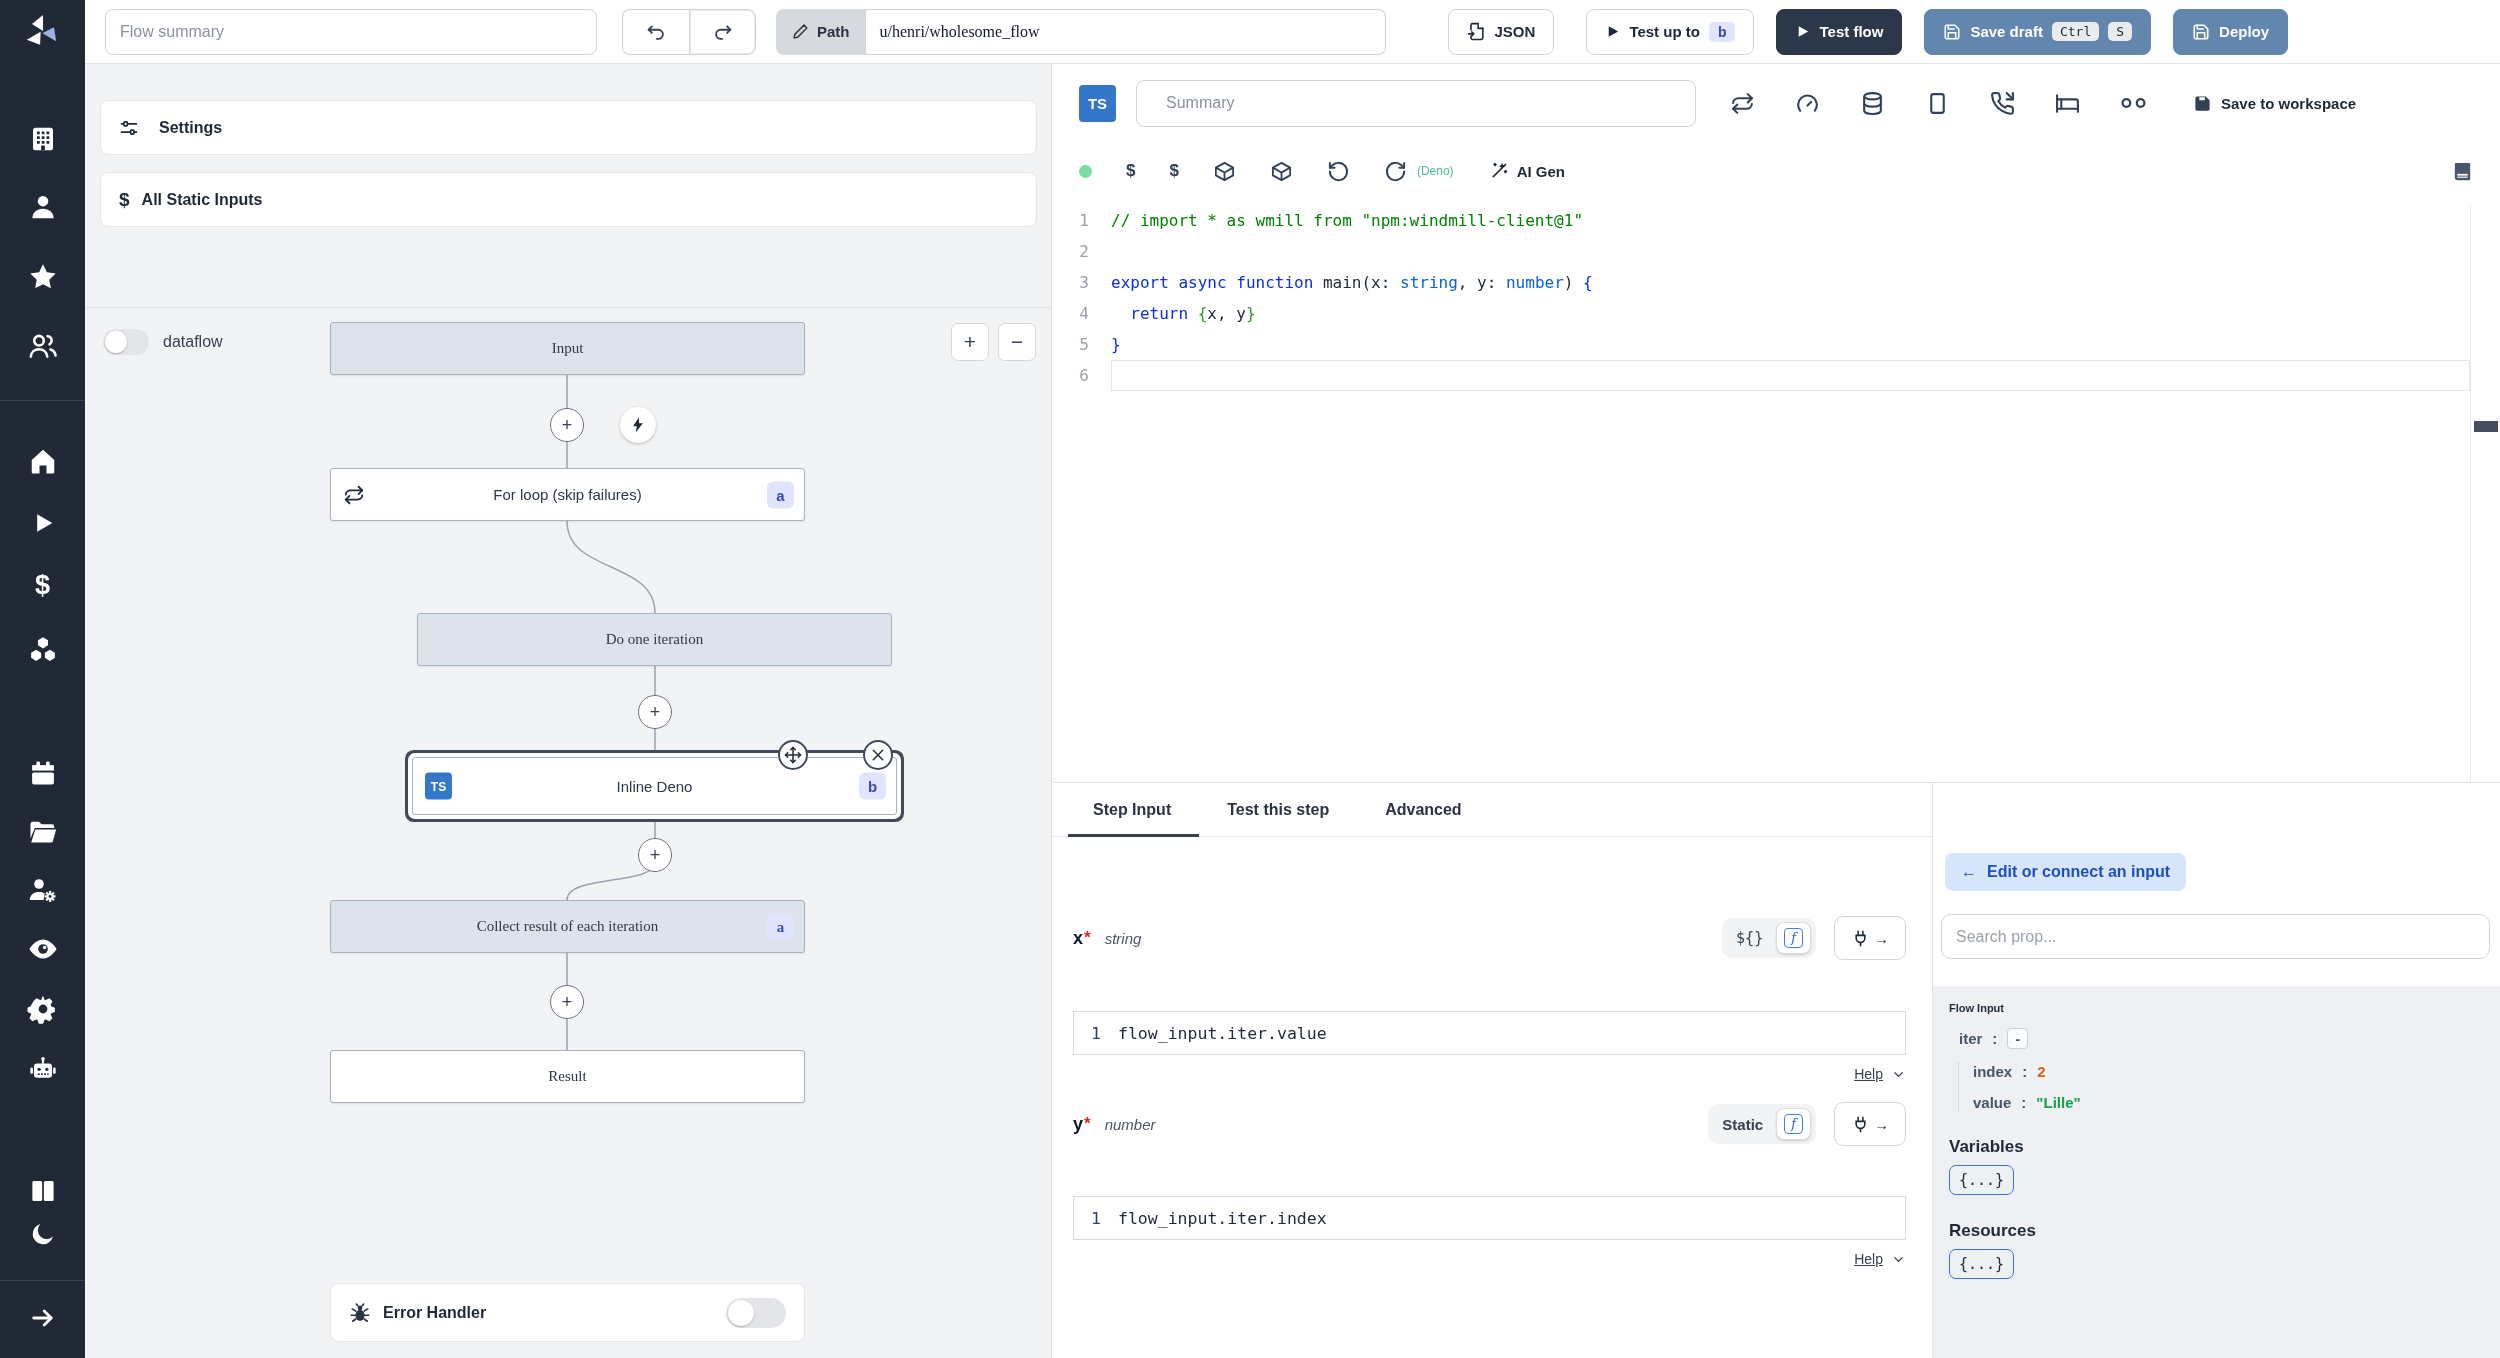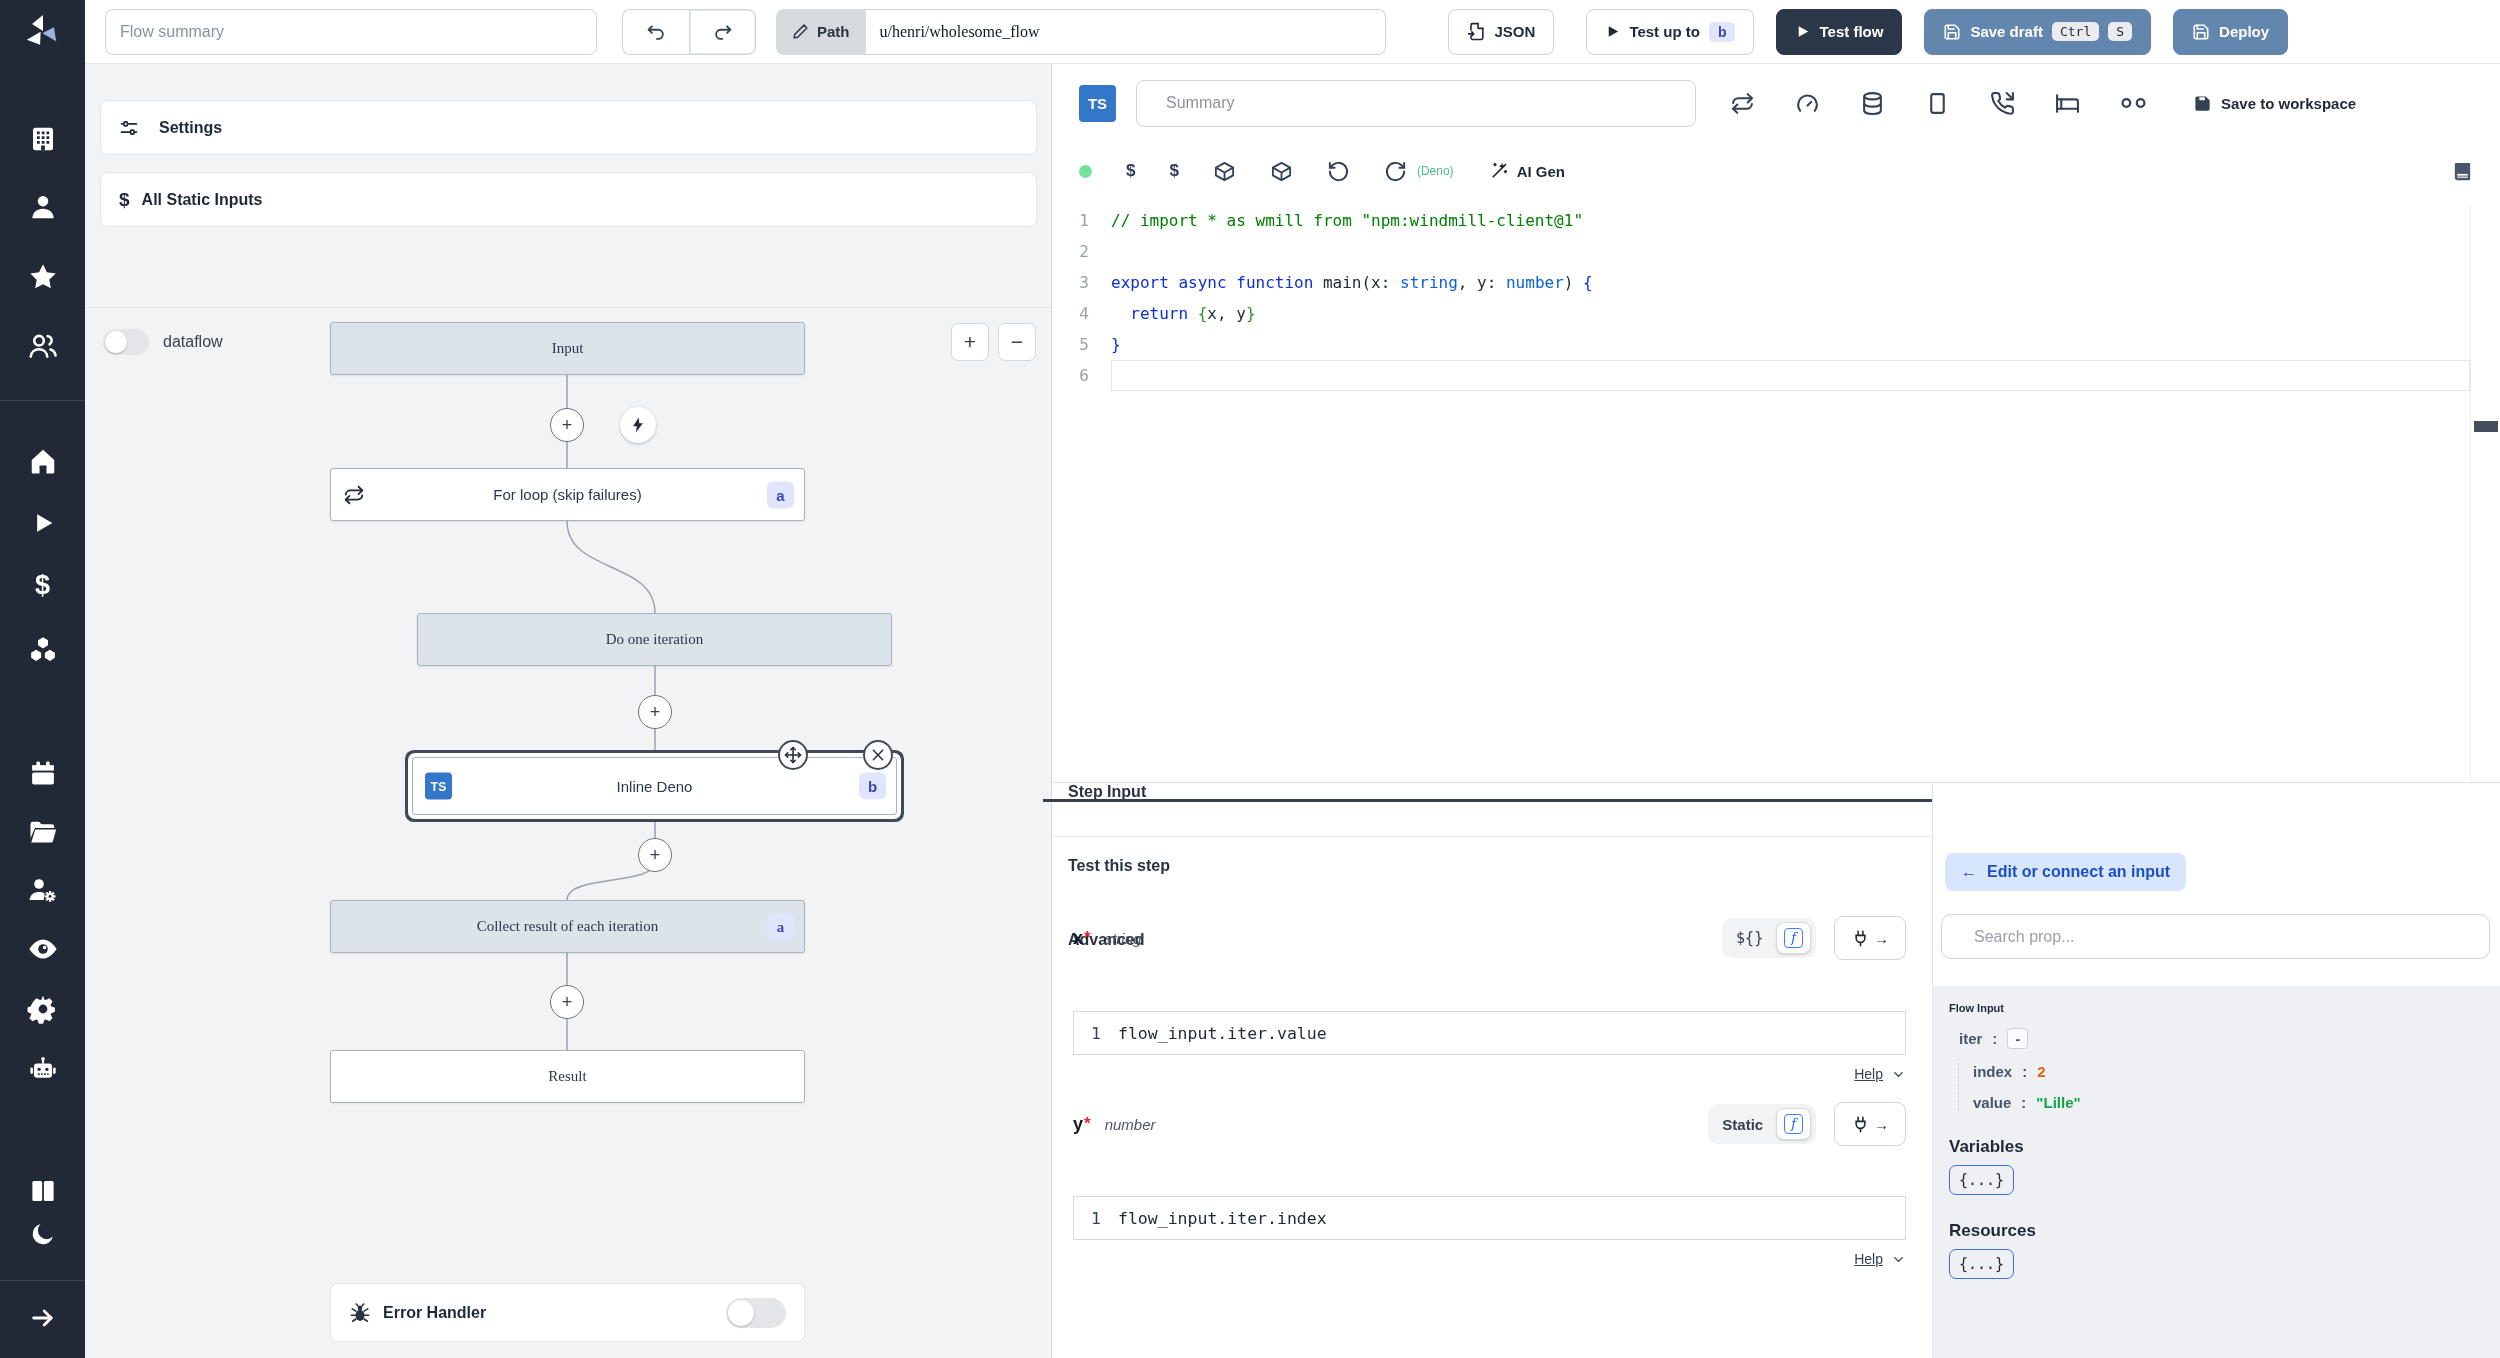--- a/index.html
+++ b/index.html
@@ -62,21 +62,21 @@
   .codeline { display:flex; height:31px; align-items:center; }
   .gut { width:58px; text-align:right; padding-right:22px; color:#98a0aa; flex:none; }
   .codetext { white-space:pre; }
   .tok-comment{color:#008000} .tok-kw{color:#0c2fd6} .tok-type{color:#0b62d8} .tok-p{color:#1f2937} .tok-b1{color:#0431fa} .tok-b2{color:#319331}
   .codeline.active .codetext-wrap { border:1px solid #e3e6ea; }
   .scrollgutter { position:absolute; right:0; top:141px; width:30px; bottom:0; border-left:1px solid #ececee; }
   .scrollthumb { position:absolute; right:2px; top:216px; width:24px; height:11px; background:#454e5d; }
 
   
   .bottom { position:absolute; left:1053px; top:782px; right:0; bottom:0; background:#fff; border-top:1px solid #dfe1e5; }
-  .tabs { height:54px; border-bottom:1px solid #e5e7ea; display:flex; align-items:stretch; padding-left:15px; gap:56px;flex-direction:column; }
+  .tabs { height:54px; border-bottom:1px solid #e5e7ea; display:flex; align-items:stretch; padding-left:40px; gap:56px; }
   .tab { display:flex; align-items:center; font-size:16px; color:#2b3342; font-weight:bold; position:relative; cursor:pointer; }
   .tab.active::after { content:""; position:absolute; left:-25px; right:-28px; bottom:-1px; height:3px; background:#37404f; }
   .fieldzone { position:absolute; left:0; top:55px; width:879px; bottom:0; }
   .fieldrow { position:absolute; left:20px; right:26px; display:flex; align-items:center; }
   .fname { font-size:18px; font-weight:bold; color:#111827; }
   .freq { color:#dc2626; font-size:17px; font-weight:bold; margin-left:1px; }
   .ftype { font-style:italic; font-size:15px; color:#4b5563; margin-left:14px; }
   .modegroup { margin-left:auto; background:#f1f3f5; border-radius:10px; padding:4px 5px; display:flex; align-items:center; gap:4px; }
   .modelabel { font-size:15px; color:#374151; padding:0 9px; font-family:"DejaVu Sans Mono",monospace; }
   .modelabel.sans { font-family:"Liberation Sans",sans-serif; font-weight:bold; }
@@ -84,21 +84,21 @@
   .fxinner { display:block; border:1.5px solid #3b82f6; border-radius:4px; color:#2563eb; font-family:"DejaVu Serif",serif; font-style:italic; font-size:13px; line-height:1; padding:2px 6px 3px; }
   .plugbtn { width:72px; height:44px; border:1px solid #d1d5db; border-radius:9px; background:#fff; display:flex; align-items:center; justify-content:center; gap:4px; margin-left:18px; cursor:pointer; color:#1f2937; }
   .exprbox { position:absolute; left:20px; right:26px; height:44px; border:1px solid #d7dbe0; background:#fff; display:flex; align-items:center; font-family:"DejaVu Sans Mono",monospace; font-size:16.5px; }
   .exprnum { width:44px; text-align:center; color:#33415c; flex:none; }
   .helprow { position:absolute; right:26px; display:flex; align-items:center; gap:8px; font-size:14px; color:#374151; cursor:pointer; }
   .helprow u { text-decoration:underline; }
 
   
   .ctx { position:absolute; left:1932px; top:783px; right:0; bottom:0; background:#fff; border-left:1px solid #e3e5e9; }
   .editconnect { position:absolute; left:12px; top:70px; background:#d8e6fb; color:#1d4fc4; font-size:16px; font-weight:bold; border-radius:8px; padding:10px 16px; display:flex; gap:10px; align-items:center; cursor:pointer; }
-  .searchprop { position:absolute; left:8px; right:10px; top:131px; height:45px; border:1px solid #cfd4da; border-radius:10px; background:#fff; display:flex; align-items:center; padding:0 32px; font-size:16px; color:#9aa1ab; }
+  .searchprop { position:absolute; left:8px; right:10px; top:131px; height:45px; border:1px solid #cfd4da; border-radius:10px; background:#fff; display:flex; align-items:center; padding:0 14px; font-size:16px; color:#9aa1ab; }
   .ctxsection { position:absolute; left:0; right:0; top:203px; bottom:0; background:#eef0f3; padding:16px 16px 0; }
   .ctxtitle { font-size:11px; font-weight:bold; color:#1f2937; }
   .treerow { display:flex; align-items:center; gap:10px; font-size:15px; font-weight:bold; color:#475569; margin-top:14px; }
   .treechildren { margin-left:9px; border-left:1px dotted #c3c9d1; padding-left:14px; }
   .minus-box { width:21px; height:21px; border:1px solid #cbd1d8; border-radius:4px; background:#fafbfc; display:flex; align-items:center; justify-content:center; font-size:14px; color:#475569; cursor:pointer; }
   .val-num { color:#dd6410; }
   .val-str { color:#16a34a; }
   .jsonbtn { display:inline-block; margin-top:8px; border:1.5px solid #3d6ef0; border-radius:7px; padding:5px 9px; font-family:"DejaVu Sans Mono",monospace; font-size:15px; color:#1f2937; cursor:pointer; }
   .ctxh { font-size:17px; font-weight:bold; color:#1f2937; margin-top:26px; }
 </style>

